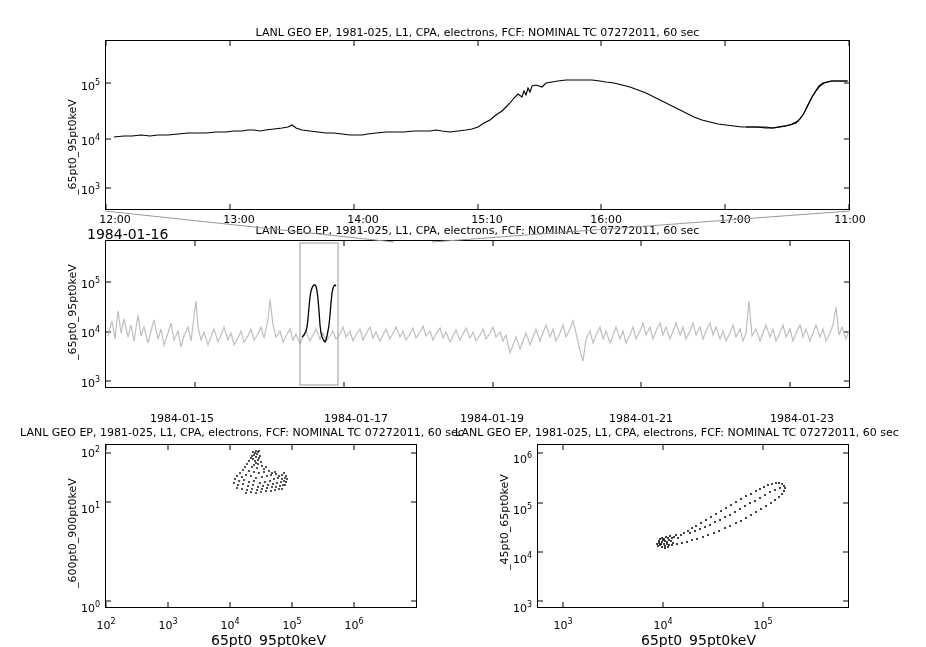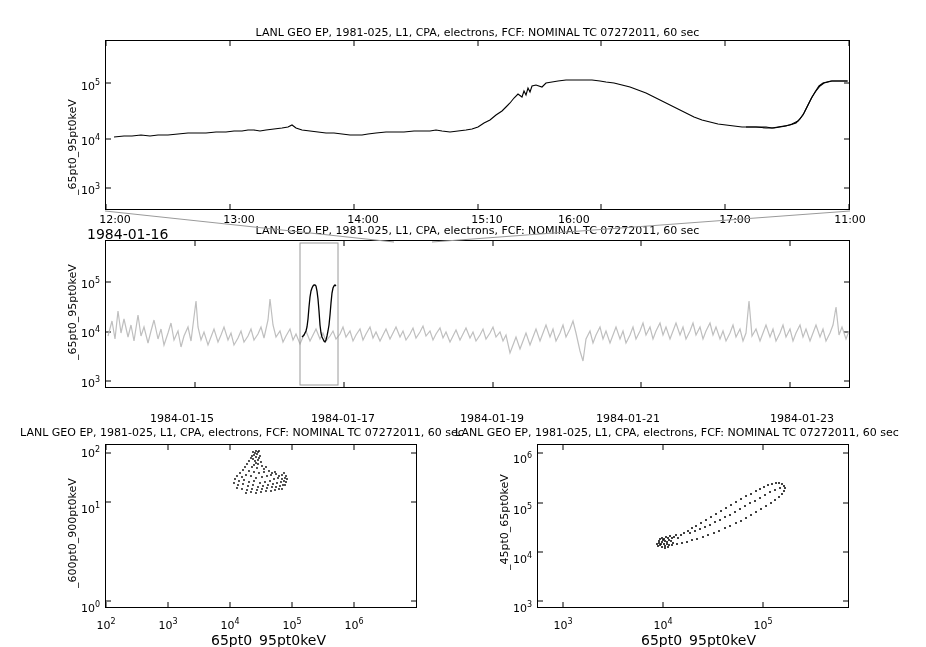--- a/index.html
+++ b/index.html
@@ -60,21 +60,21 @@
   <div class="axis-label-y" style="left:66px;top:195px;">_65pt0_95pt0keV</div>
 
   <div class="ytick" style="left:72px;top:182px;width:28px;">10<span class="sup">3</span></div>
   <div class="ytick" style="left:72px;top:133px;width:28px;">10<span class="sup">4</span></div>
   <div class="ytick" style="left:72px;top:78px;width:28px;">10<span class="sup">5</span></div>
 
   <div class="tick-label" style="left:91px;top:213px;width:48px;text-align:center;">12:00</div>
   <div class="tick-label" style="left:215px;top:213px;width:48px;text-align:center;">13:00</div>
   <div class="tick-label" style="left:339px;top:213px;width:48px;text-align:center;">14:00</div>
   <div class="tick-label" style="left:463px;top:213px;width:48px;text-align:center;">15:10</div>
-  <div class="tick-label" style="left:558px;top:213px;width:48px;text-align:left;">16:00</div>
+  <div class="tick-label" style="left:574px;top:213px;width:48px;text-align:right;">16:00</div>
   <div class="tick-label" style="left:711px;top:213px;width:48px;text-align:center;">17:00</div>
   <div class="tick-label" style="left:826px;top:213px;width:48px;text-align:center;">11:00</div>
 
   <div class="axis-label-x" style="left:87px;top:226px;width:120px;text-align:left;">1984-01-16</div>
 
   <svg style="position:absolute;left:106px;top:41px;" width="743" height="168">
 
     <g stroke="#000" stroke-width="1">
       <line x1="0" y1="168" x2="0" y2="163"></line>
       <line x1="124" y1="168" x2="124" y2="163"></line>
@@ -111,23 +111,23 @@
 
   <div class="plot-frame" style="left:105px;top:240px;width:745px;height:148px;"></div>
 
   <div class="axis-label-y" style="left:66px;top:360px;">_65pt0_95pt0keV</div>
 
   <div class="ytick" style="left:72px;top:375px;width:28px;">10<span class="sup">3</span></div>
   <div class="ytick" style="left:72px;top:325px;width:28px;">10<span class="sup">4</span></div>
   <div class="ytick" style="left:72px;top:276px;width:28px;">10<span class="sup">5</span></div>
 
   <div class="tick-label" style="left:150px;top:412px;width:90px;text-align:left;">1984-01-15</div>
-  <div class="tick-label" style="left:298px;top:412px;width:90px;text-align:center;">1984-01-17</div>
+  <div class="tick-label" style="left:298px;top:412px;width:90px;text-align:right;">1984-01-17</div>
   <div class="tick-label" style="left:447px;top:412px;width:90px;text-align:center;">1984-01-19</div>
-  <div class="tick-label" style="left:596px;top:412px;width:90px;">1984-01-21</div>
+  <div class="tick-label" style="left:596px;top:412px;width:90px;text-align:center;">1984-01-21</div>
   <div class="tick-label" style="left:744px;top:412px;width:90px;text-align:right;">1984-01-23</div>
 
   <svg style="position:absolute;left:106px;top:241px;" width="743" height="146">
     <g stroke="#000" stroke-width="1">
       <line x1="89" y1="146" x2="89" y2="141"></line>
       <line x1="238" y1="146" x2="238" y2="141"></line>
       <line x1="387" y1="146" x2="387" y2="141"></line>
       <line x1="535" y1="146" x2="535" y2="141"></line>
       <line x1="684" y1="146" x2="684" y2="141"></line>
       <line x1="89" y1="0" x2="89" y2="5"></line>

